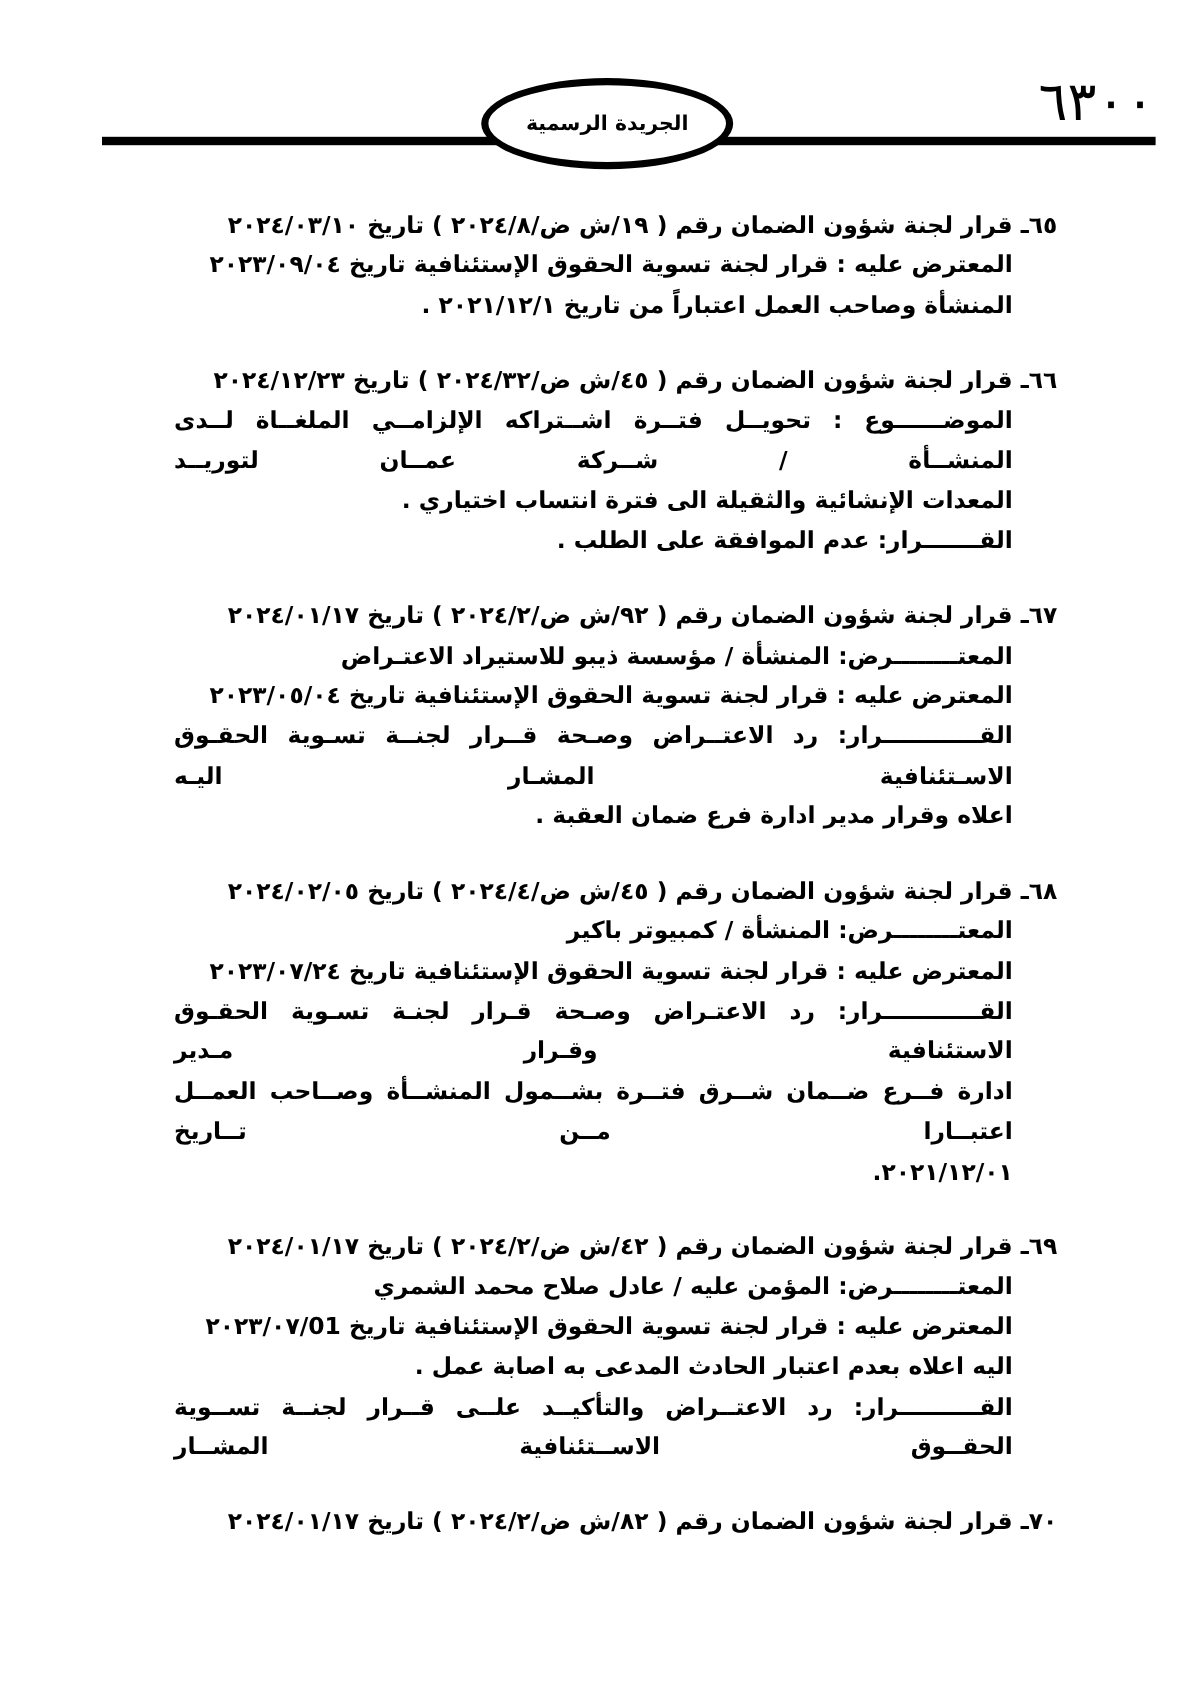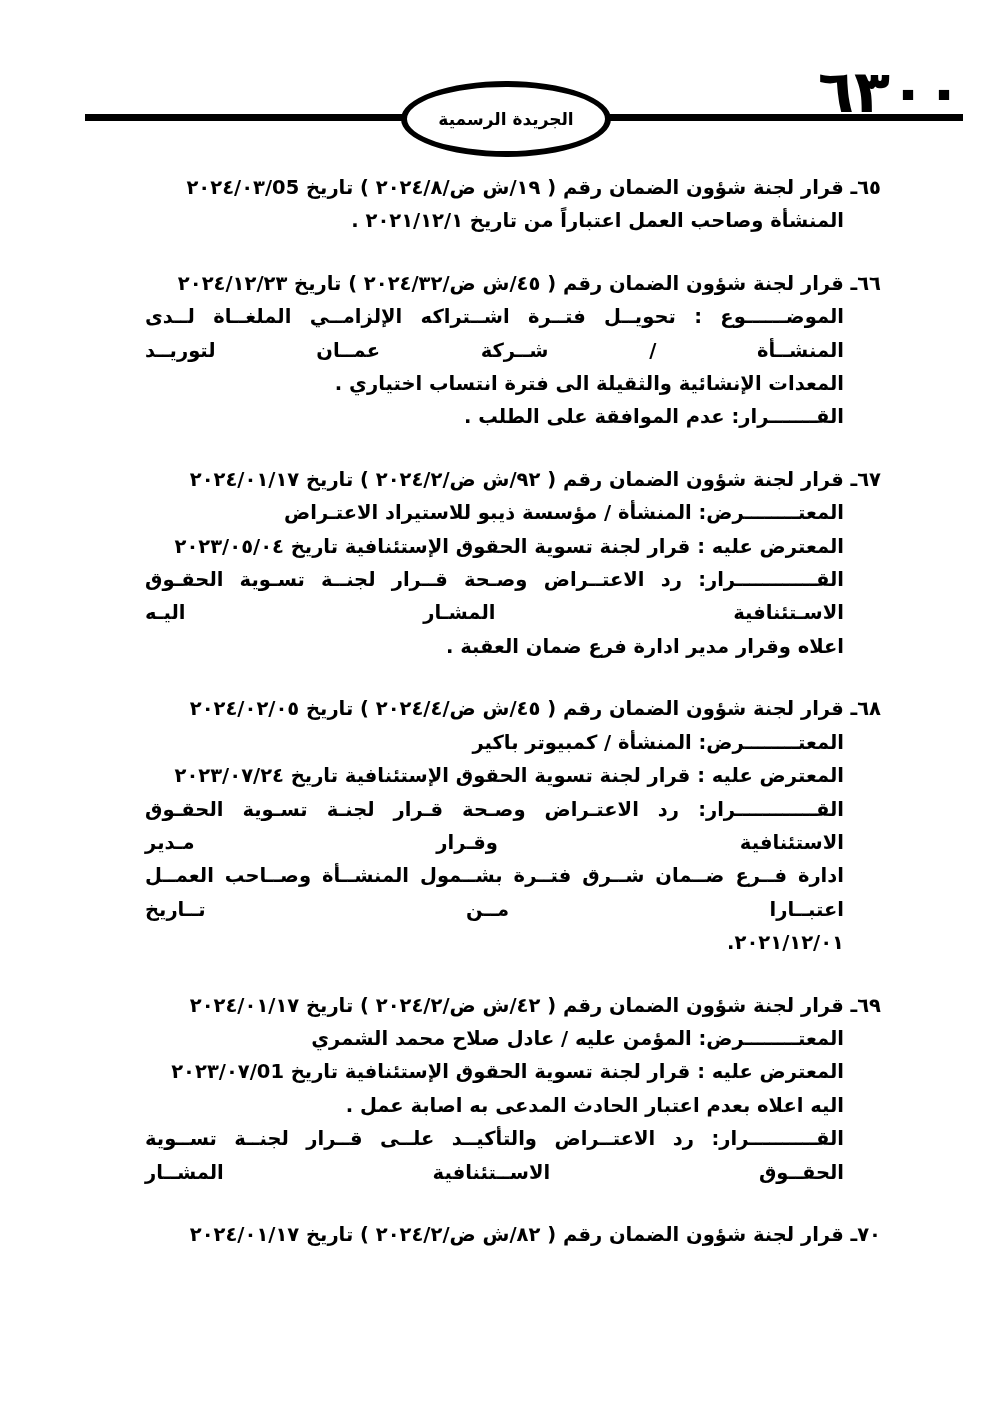--- a/index.html
+++ b/index.html
@@ -7,33 +7,33 @@
     width: 1000px; height: 1414px;
     background: #ffffff; color: #000000;
     font-family: "DejaVu Sans", sans-serif;
     direction: rtl;
     position: relative;
     overflow: hidden;
   }
   .page-number {
     position: absolute;
     top: 62px; right: 38px;
-    font-size: 59px; font-weight: bold;
+    font-size: 45px; font-weight: normal;
     letter-spacing: 2px;
     line-height: 1;
   }
   .rule {
     position: absolute;
     top: 114px; left: 85px;
     width: 878px; height: 7px;
     background: #000;
   }
   .oval {
     position: absolute;
-    left: 401px; top: 81px;
+    left: 401px; top: 65px;
     width: 198px; height: 64px;
     border: 6px solid #000;
     border-radius: 50%;
     background: #fff;
     display: flex; align-items: center; justify-content: center;
   }
   .oval span {
     font-size: 17px; font-weight: bold;
     white-space: nowrap;
   }
@@ -61,21 +61,22 @@
   <div class="page-number">٦٣٠٠</div>
 
   <div class="rule"></div>
 
   <div class="oval">
     <span>الجريدة الرسمية</span>
   </div>
 
   <div class="content">
       <div class="entry">
-        <div class="line first">٦٥ـ قرار لجنة شؤون الضمان رقم ( ١٩/ش ض/٢٠٢٤/٨ ) تاريخ ٢٠٢٤/٠٣/05</div>
+        <div class="line first">٦٥ـ قرار لجنة شؤون الضمان رقم ( ١٩/ش ض/٢٠٢٤/٨ ) تاريخ ٢٠٢٤/٠٣/١٠</div>
+        <div class="line detail">المعترض عليه : قرار لجنة تسوية الحقوق الإستئنافية تاريخ ٢٠٢٣/٠٩/٠٤</div>
         <div class="line detail">المنشأة وصاحب العمل اعتباراً من تاريخ ٢٠٢١/١٢/١ .</div>
       </div>
       <div class="entry">
         <div class="line first">٦٦ـ قرار لجنة شؤون الضمان رقم ( ٤٥/ش ض/٢٠٢٤/٣٢ ) تاريخ ٢٠٢٤/١٢/٢٣</div>
         <div class="line detail justify">الموضــــــوع : تحويــل فتــرة اشــتراكه الإلزامــي الملغــاة لــدى المنشــأة / شــركة عمــان لتوريــد</div>
         <div class="line detail">المعدات الإنشائية والثقيلة الى فترة انتساب اختياري .</div>
         <div class="line detail">القـــــــرار: عدم الموافقة على الطلب .</div>
       </div>
       <div class="entry">
         <div class="line first">٦٧ـ قرار لجنة شؤون الضمان رقم ( ٩٢/ش ض/٢٠٢٤/٢ ) تاريخ ٢٠٢٤/٠١/١٧</div>

